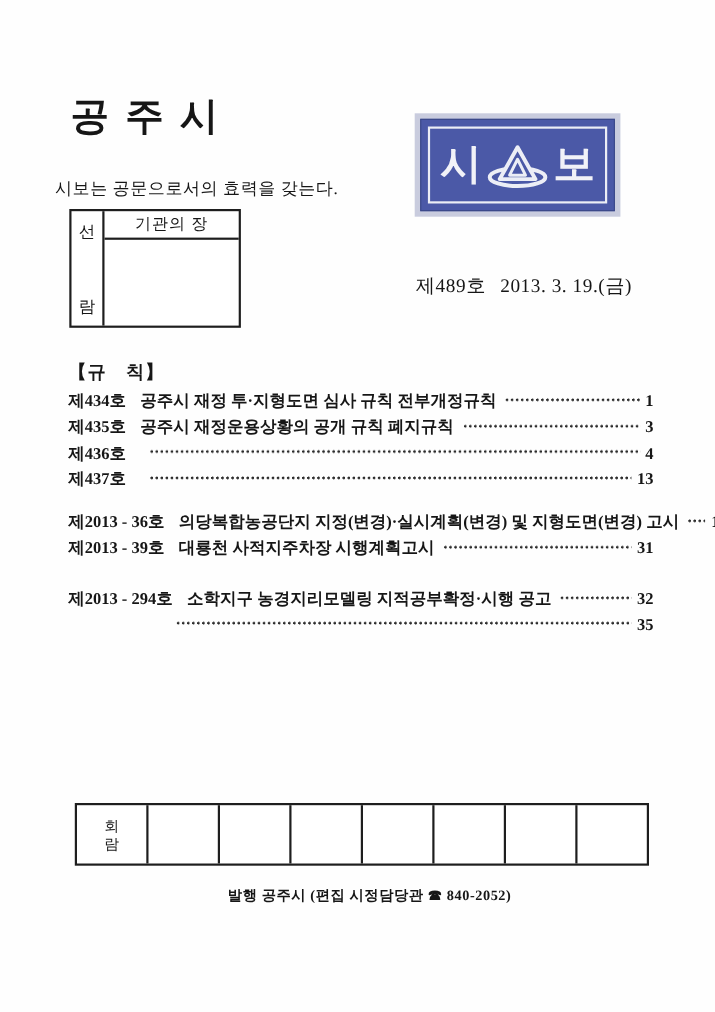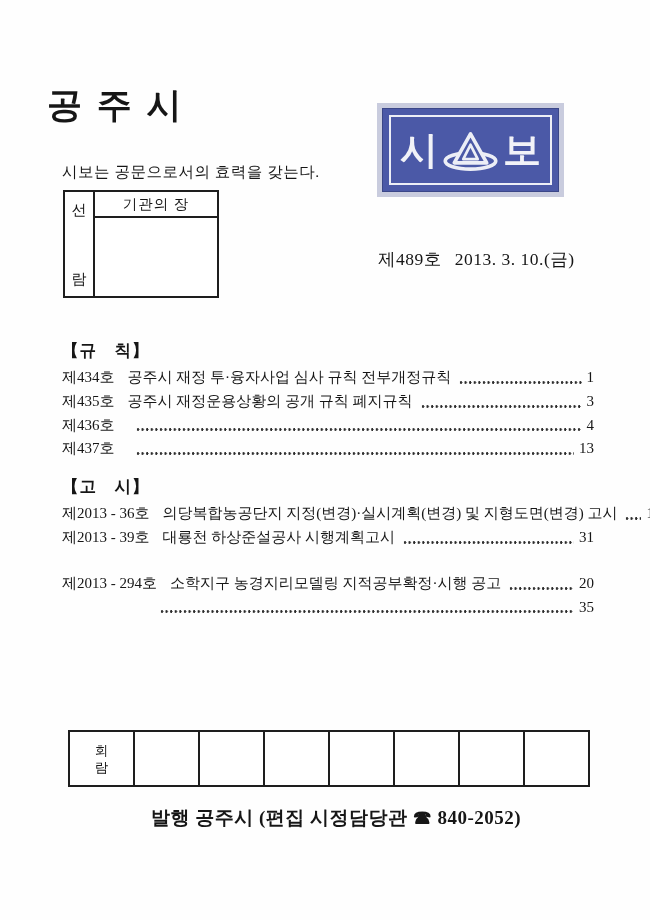--- a/index.html
+++ b/index.html
@@ -9,26 +9,26 @@
     font-family:"Liberation Serif","DejaVu Serif",serif;
     color:#161616;
   }
   .page {
     position:relative; width:650px; height:920px;
     background:#fefefe; overflow:hidden;
   }
 
   
   .gazette-title {
-    position:absolute; left:47px; top:86px;
+    position:absolute; left:64px; top:86px;
     font-size:35px; font-weight:600; letter-spacing:3px;
     margin:0; line-height:40px;
   }
   .subtitle {
-    position:absolute; left:62px; top:162px;
+    position:absolute; left:50px; top:162px;
     font-size:15.5px; letter-spacing:0.5px; line-height:20px;
   }
 
   
   .stamp {
     position:absolute; left:377px; top:103px; width:187px; height:94px;
     background:#c9ccde; padding:5px; box-sizing:border-box;
   }
   .stamp-blue {
     width:100%; height:100%; box-sizing:border-box;
@@ -70,28 +70,28 @@
     font-size:17.5px; letter-spacing:0.5px; display:flex; gap:13px;
     white-space:nowrap;
   }
 
   
   .toc {
     position:absolute; left:62px; top:328px; width:532px;
   }
   .toc-heading {
     font-size:16.5px; font-weight:bold; letter-spacing:1px;
-    line-height:22px; margin:12px 0 4px 0;
+    line-height:22px; margin:0 0 4px 0;
   }
   .toc-section { margin:0; }
   .toc-section.sec2 { margin-top:15px; }
   .toc-section.sec3 { margin-top:22px; }
   .toc-row {
-    display:flex; align-items:flex-end;
-    font-size:15px; line-height:23.8px; white-space:nowrap;
+    display:flex; align-items:center;
+    font-size:15px; line-height:23.8px; white-space:nowrap;font-weight:bold;
   }
   .toc-no { flex:none; margin-right:13px; }
   .toc-title { flex:none; }
   .leader {
     flex:1 1 20px; min-width:16px; height:5px; margin:0 5px 5px 8px;
     background-image:radial-gradient(circle at 2px 2.5px, #2b2b2b 1.05px, rgba(0,0,0,0) 1.5px);
     background-size:4.6px 5px; background-repeat:repeat-x;
   }
   .toc-page { flex:none; font-size:15px; }
   .toc-indent { flex:none; width:90px; }
@@ -106,21 +106,21 @@
   .circ-cell:last-child { border-right:none; }
   .circ-cell.label {
     display:flex; flex-direction:column; align-items:center; justify-content:center;
     font-size:13.5px; line-height:17px;
   }
 
   
   .footer {
     position:absolute; top:805px; left:0; width:650px;
     box-sizing:border-box; padding-left:22px;
-    text-align:center; font-size:19px; font-weight:bold; letter-spacing:0.5px;
+    text-align:center; font-size:13px; font-weight:bold; letter-spacing:0.5px;
   }
 </style>
 </head>
 <body>
 
 <div class="page">
 
   <h1 class="gazette-title">공 주 시</h1>
 
   <div class="stamp">
@@ -145,30 +145,30 @@
       <span>람</span>
     </div>
     <div class="approval-main">
       <div class="approval-header">기관의 장</div>
       <div class="approval-body"></div>
     </div>
   </div>
 
   <div class="issue-line">
     <span>제489호</span>
-    <span>2013. 3. 10.(금)</span>
+    <span>2013. 3. 19.(금)</span>
   </div>
 
   <div class="toc">
 
     <div class="toc-section sec1">
       <h2 class="toc-heading">【규　칙】</h2>
       <div class="toc-row">
         <span class="toc-no">제434호</span>
-        <span class="toc-title">공주시 재정 투·융자사업 심사 규칙 전부개정규칙</span>
+        <span class="toc-title">공주시 재정 투·지형도면 심사 규칙 전부개정규칙</span>
         <span class="leader"></span>
         <span class="toc-page">1</span>
       </div>
       <div class="toc-row">
         <span class="toc-no">제435호</span>
         <span class="toc-title">공주시 재정운용상황의 공개 규칙 폐지규칙</span>
         <span class="leader"></span>
         <span class="toc-page">3</span>
       </div>
       <div class="toc-row">
@@ -177,41 +177,40 @@
         <span class="toc-page">4</span>
       </div>
       <div class="toc-row">
         <span class="toc-no">제437호</span>
         <span class="leader"></span>
         <span class="toc-page">13</span>
       </div>
     </div>
 
     <div class="toc-section sec2">
-      <h2 class="toc-heading">【고　시】</h2>
       <div class="toc-row">
         <span class="toc-no">제2013 - 36호</span>
         <span class="toc-title">의당복합농공단지 지정(변경)·실시계획(변경) 및 지형도면(변경) 고시</span>
         <span class="leader"></span>
         <span class="toc-page">14</span>
       </div>
       <div class="toc-row">
         <span class="toc-no">제2013 - 39호</span>
-        <span class="toc-title">대룡천 하상준설공사 시행계획고시</span>
+        <span class="toc-title">대룡천 사적지주차장 시행계획고시</span>
         <span class="leader"></span>
         <span class="toc-page">31</span>
       </div>
     </div>
 
     <div class="toc-section sec3">
       <div class="toc-row">
         <span class="toc-no">제2013 - 294호</span>
         <span class="toc-title">소학지구 농경지리모델링 지적공부확정·시행 공고</span>
         <span class="leader"></span>
-        <span class="toc-page">20</span>
+        <span class="toc-page">32</span>
       </div>
       <div class="toc-row">
         <span class="toc-indent"></span>
         <span class="leader"></span>
         <span class="toc-page">35</span>
       </div>
     </div>
 
   </div>
 

